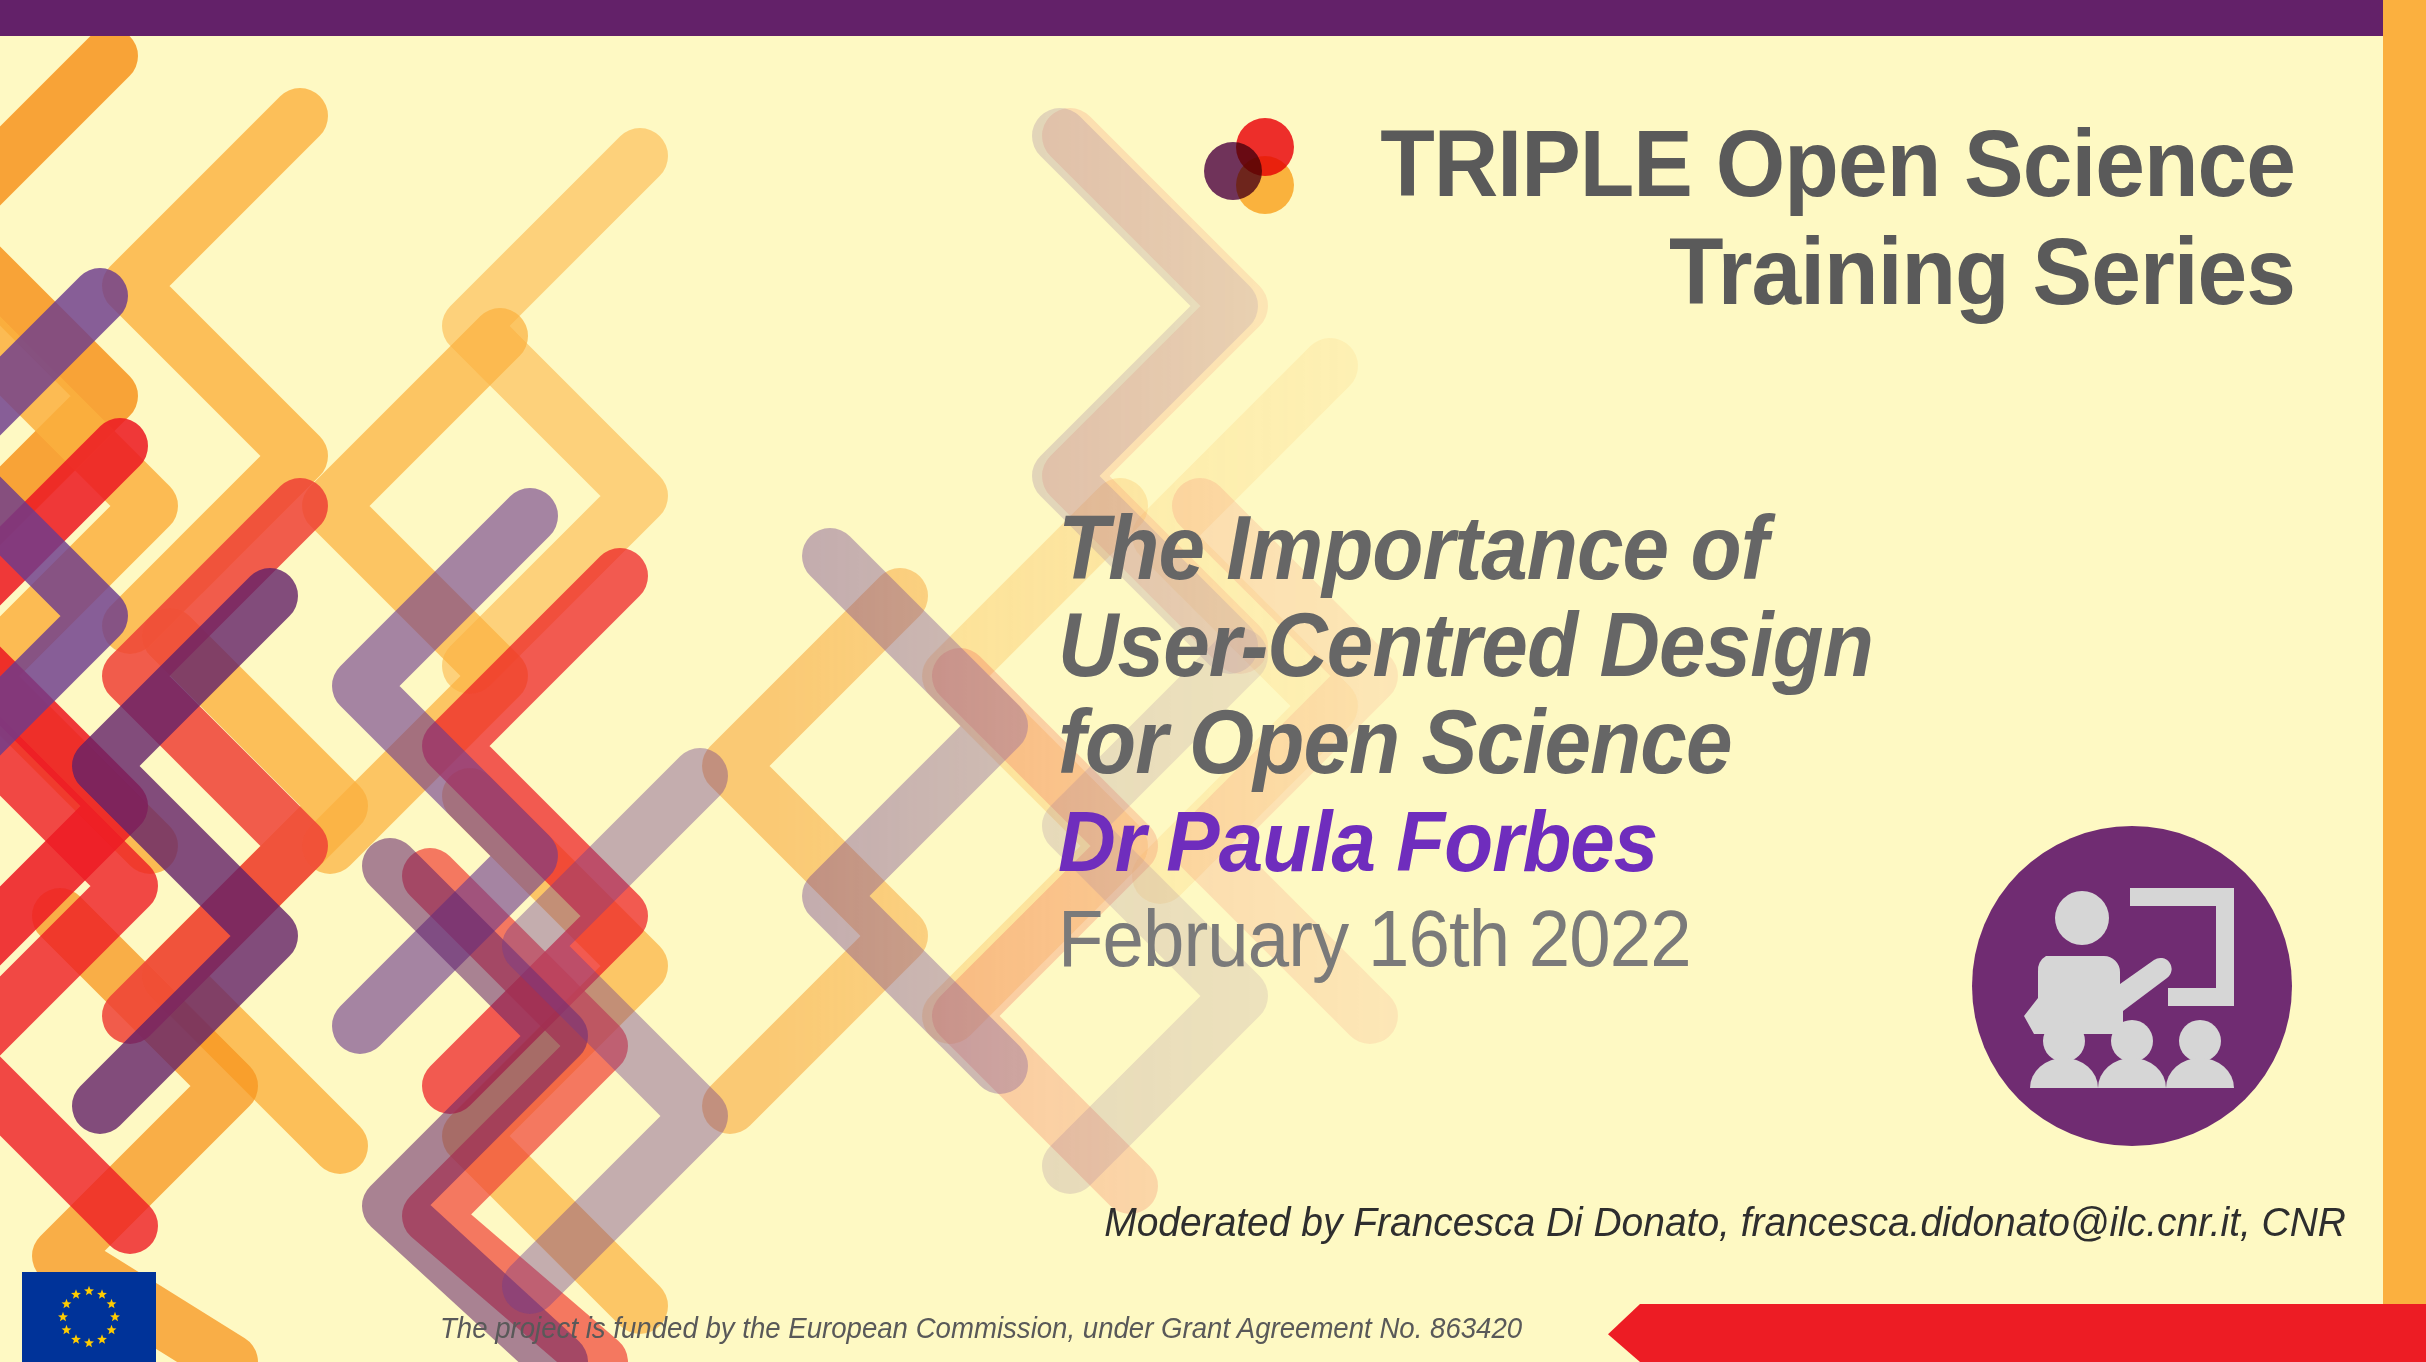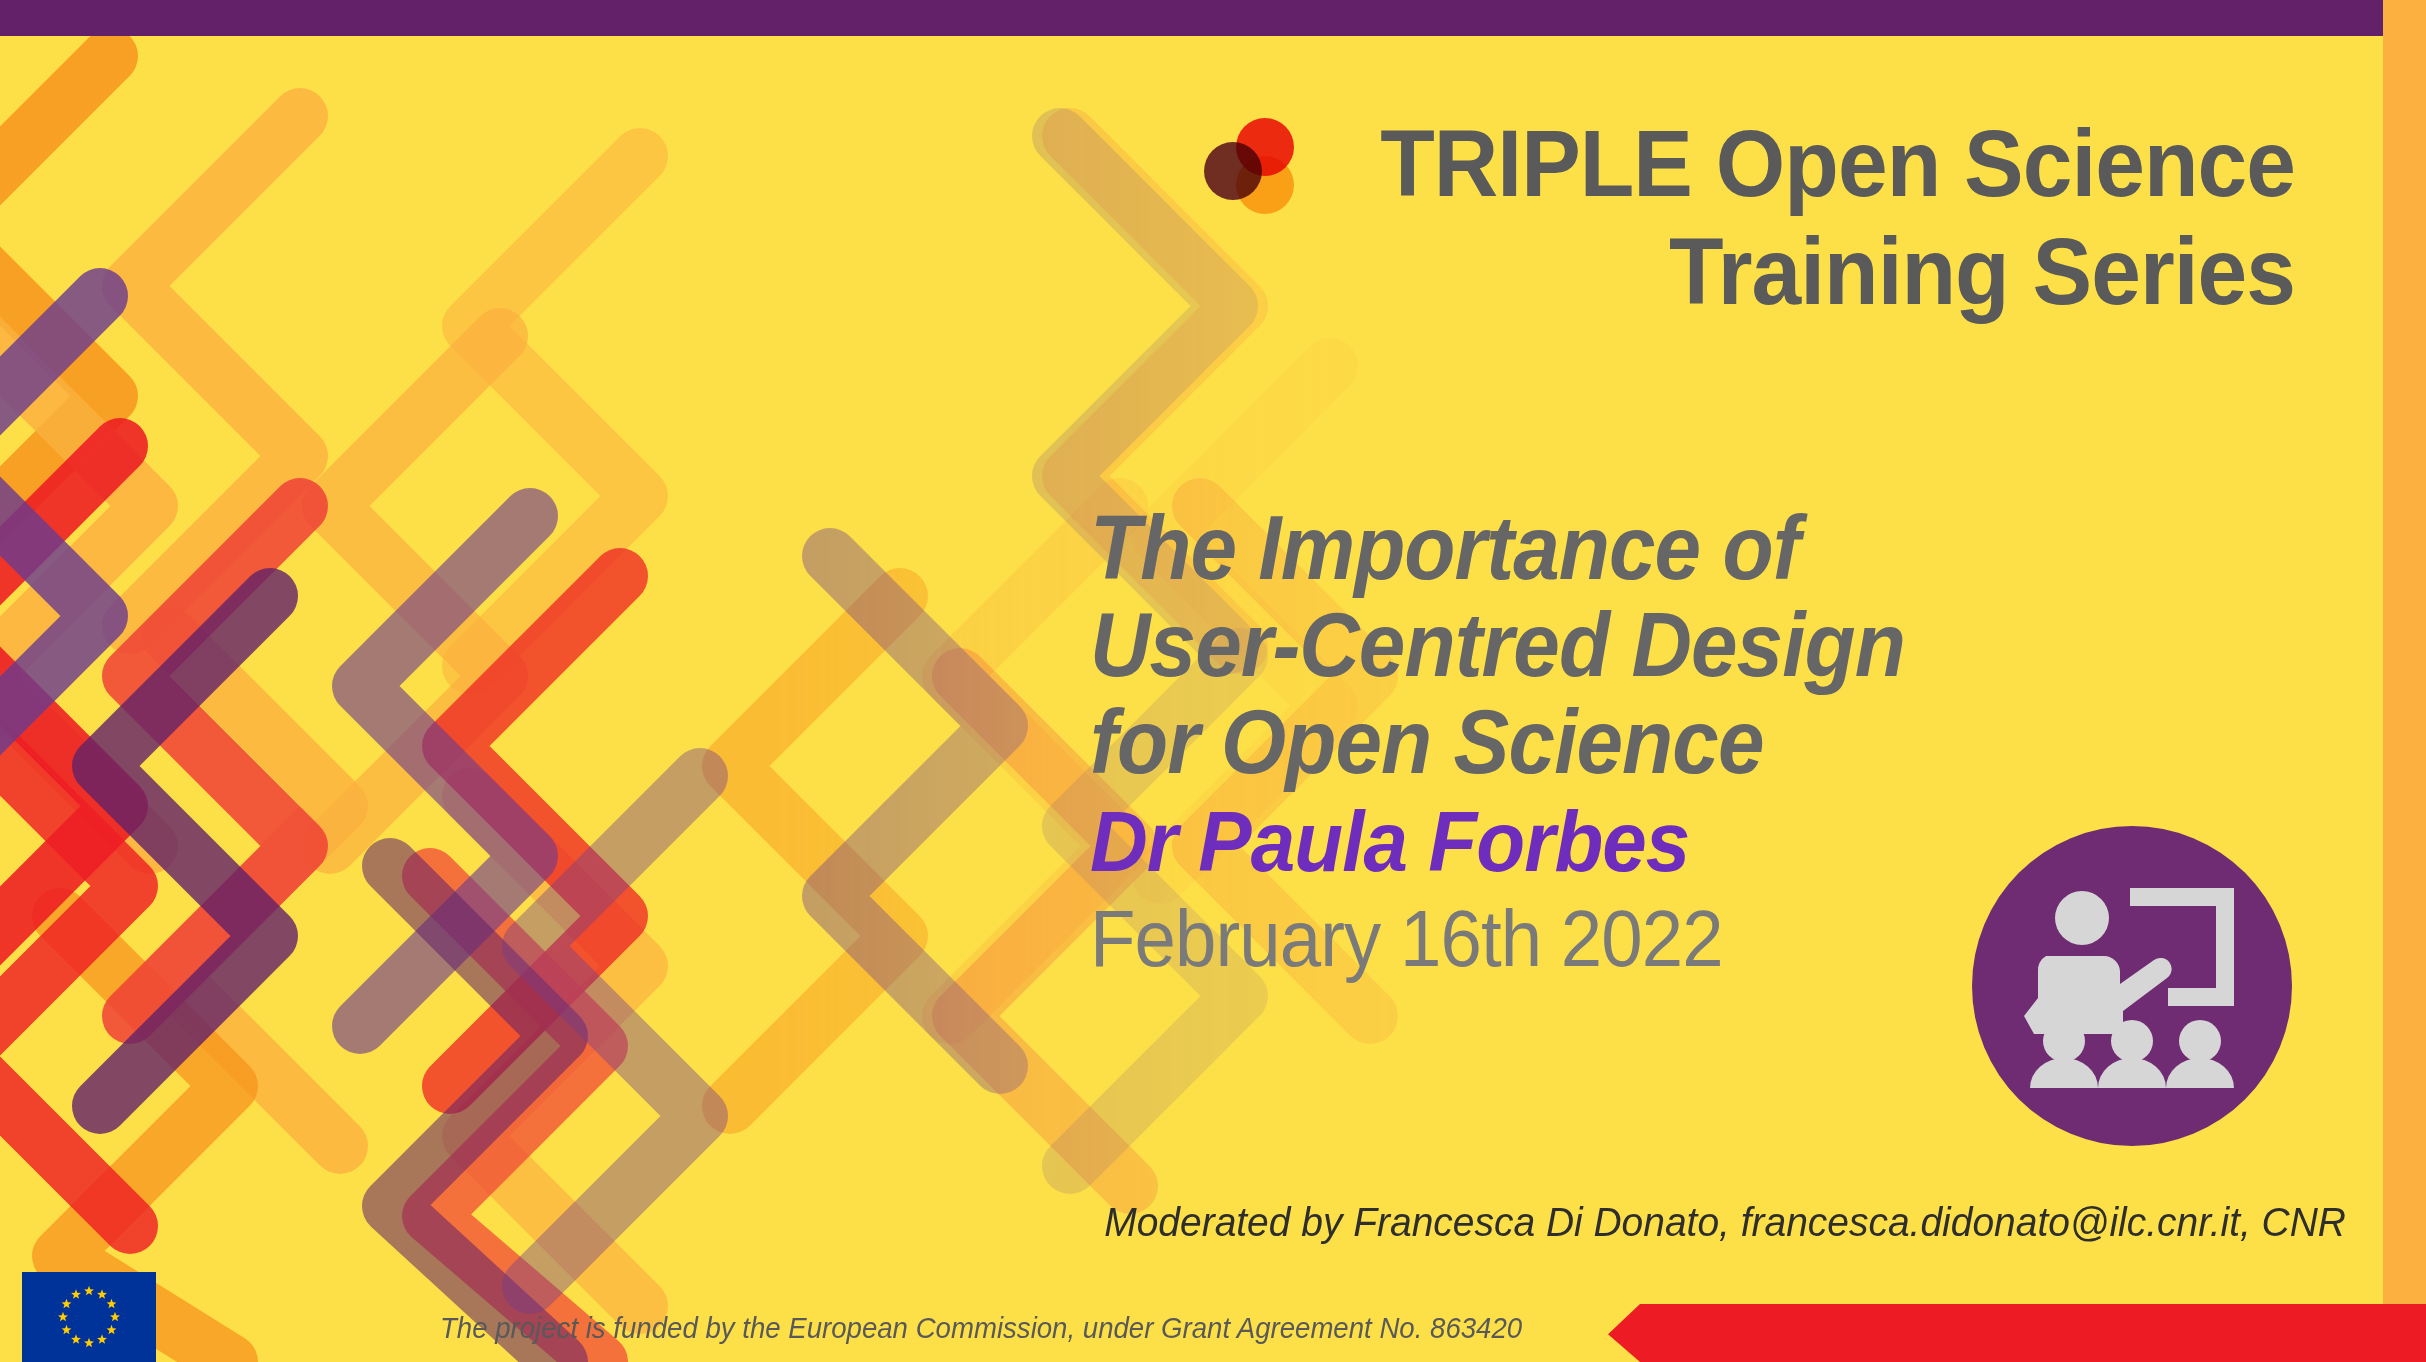--- a/index.html
+++ b/index.html
@@ -13,21 +13,21 @@
     overflow: hidden;
     font-family: "Liberation Sans", sans-serif;
     position: relative;
   }
 
   #slide {
     position: absolute;
     inset: 0;
     width: 2426px;
     height: 1362px;
-    background: #fde047;
+    background: #fef9c3;
     overflow: hidden;
   }
 
   
   .top-bar {
     position: absolute;
     left: 0;
     top: 0;
     width: 2383px;
     height: 36px;
@@ -120,21 +120,20 @@
     display: block;
     margin-top: 4px;
   }
 
   
   .title-block {
     position: absolute;
     left: 1058px;
     top: 500px;
     width: 1240px;
-    margin-left: 32px;
   }
   .talk-title {
     font-family: "Liberation Sans", sans-serif;
     font-style: italic;
     font-weight: 700;
     font-size: 90px;
     line-height: 97px;
     color: #666666;
     letter-spacing: -1px;
     transform: scaleX(0.93);

